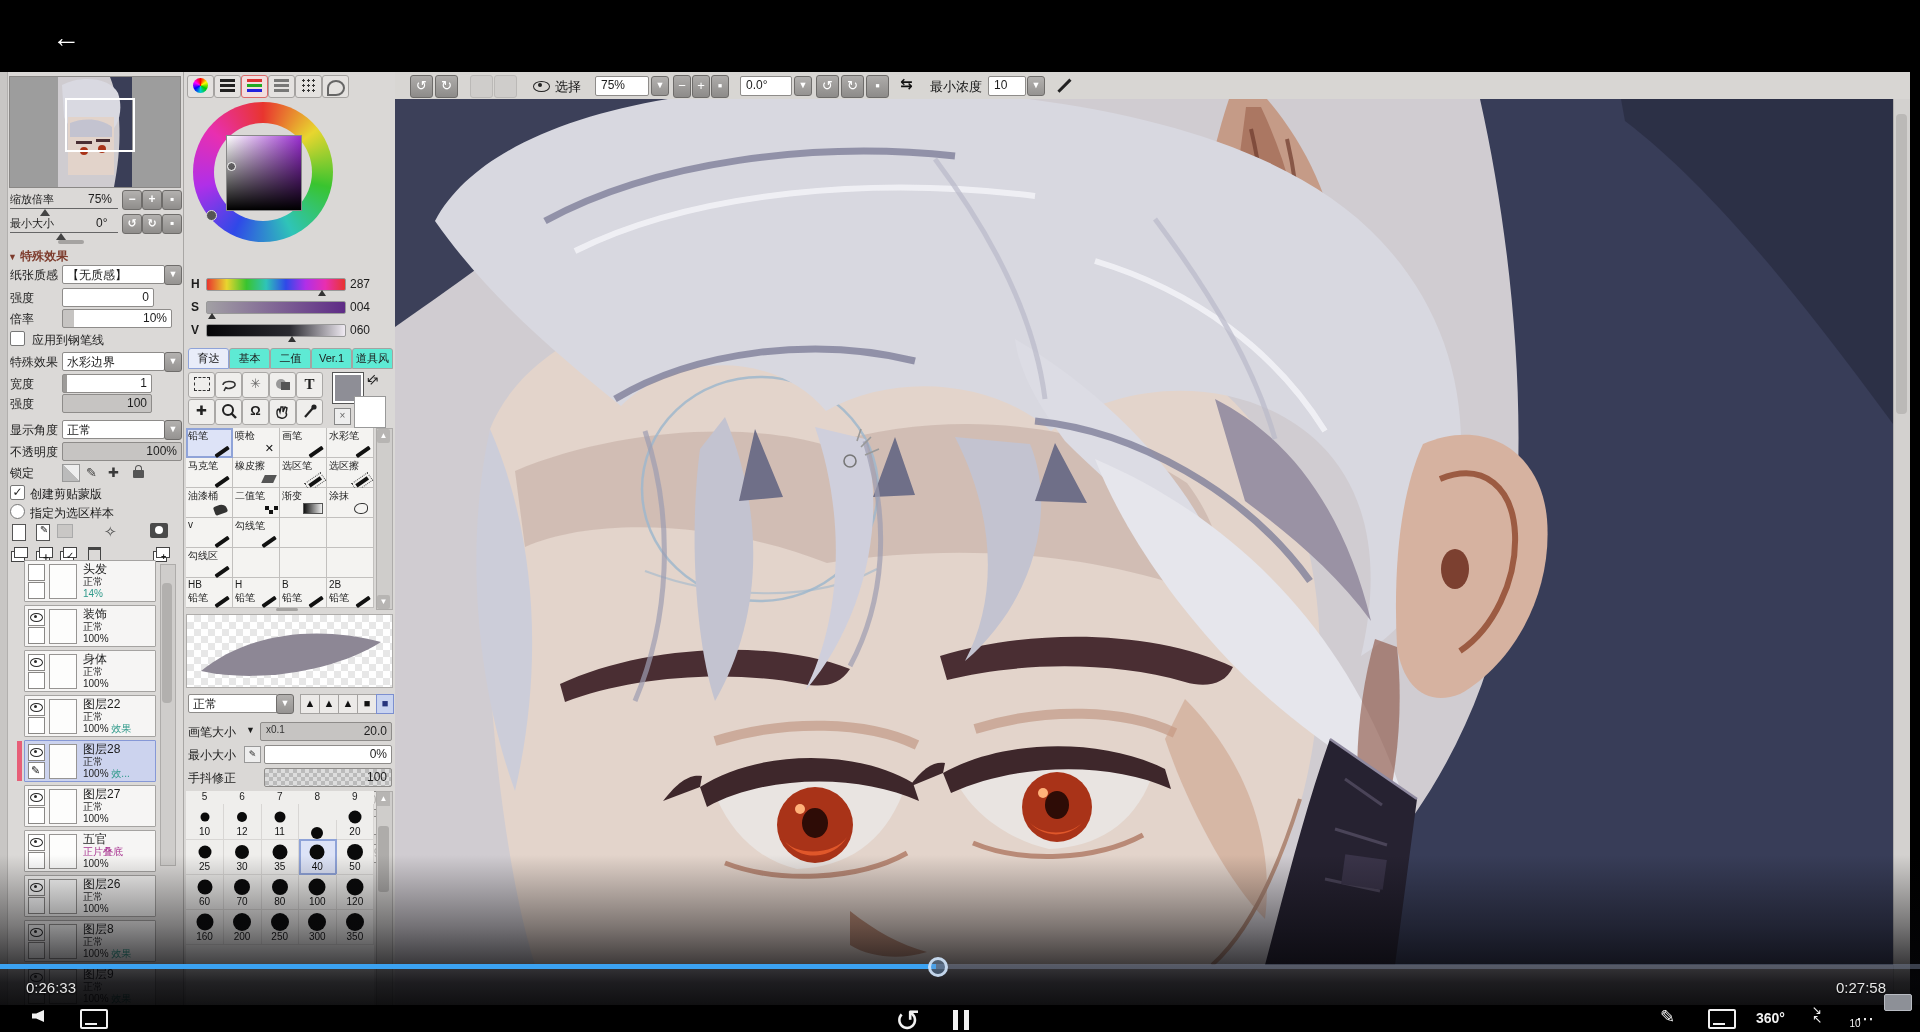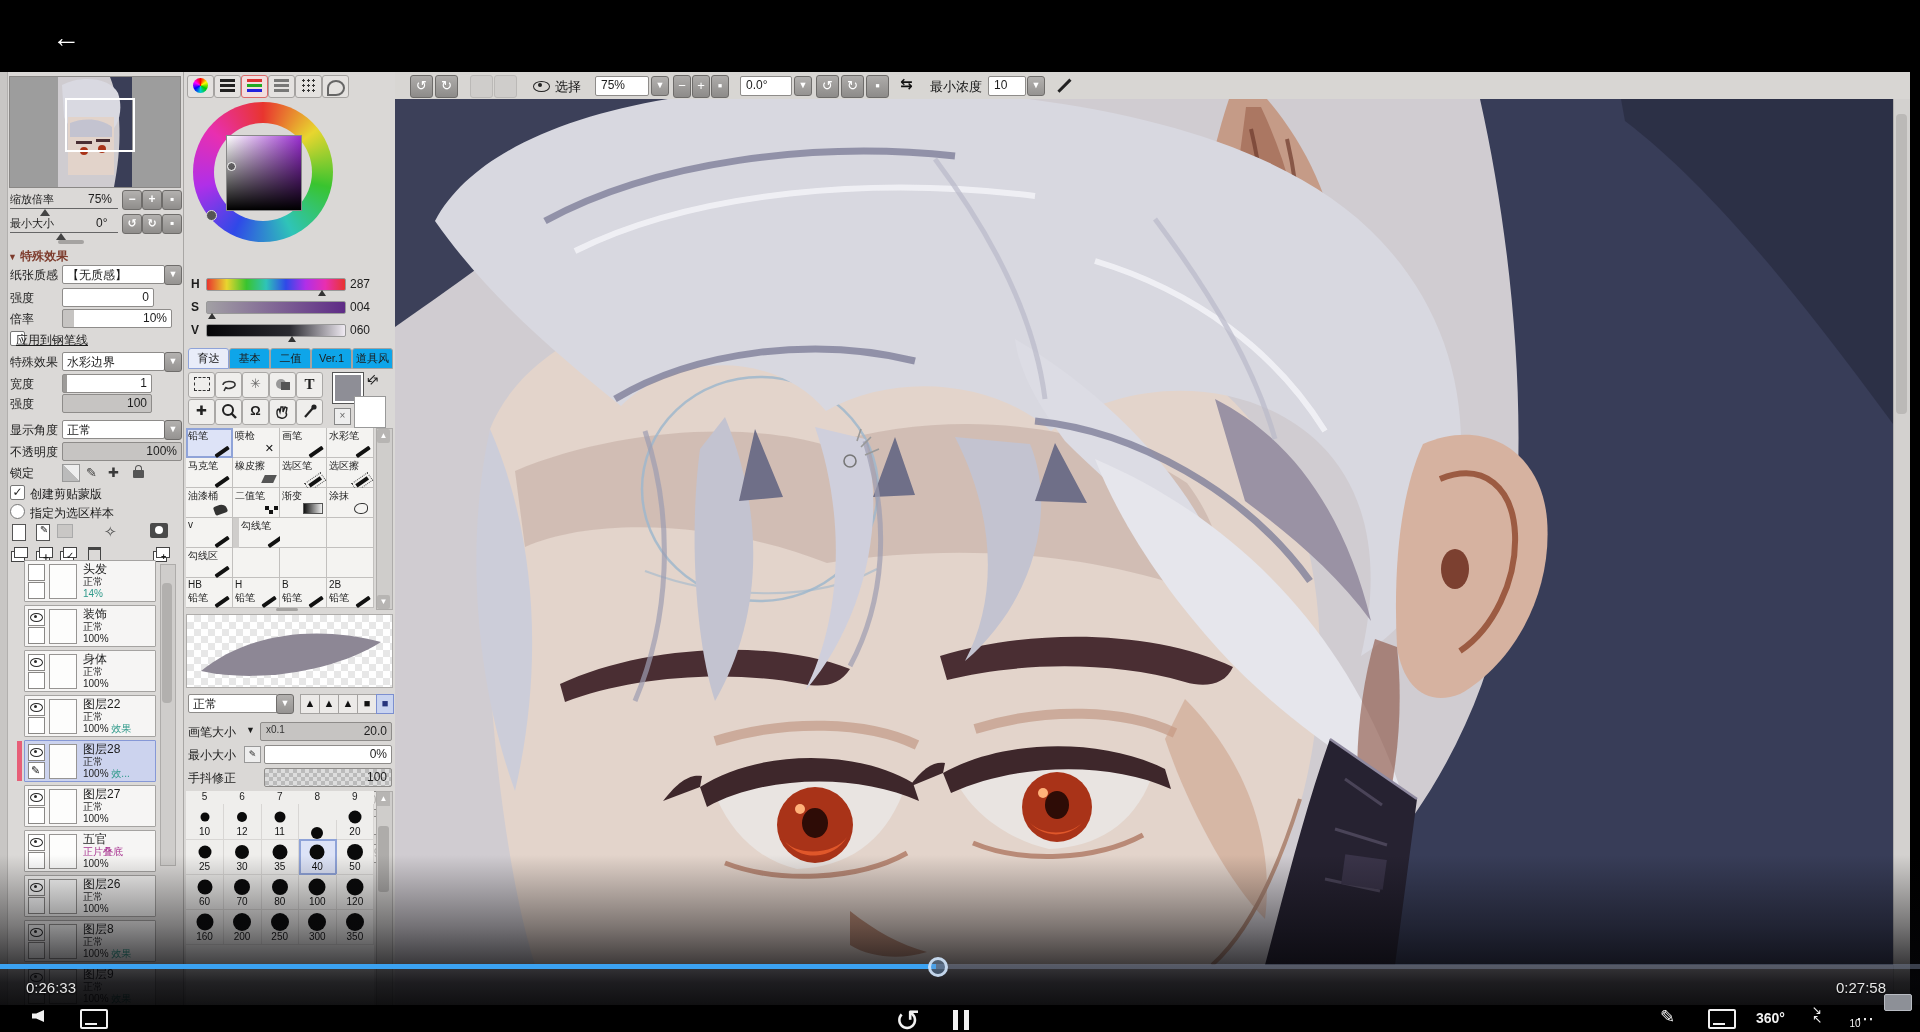--- a/index.html
+++ b/index.html
@@ -95,21 +95,21 @@
   .ring::after{content:"";position:absolute;left:21px;top:21px;width:98px;height:98px;border-radius:50%;background:#dad8d6;}
   .svsq{position:absolute;left:33px;top:33px;width:74px;height:74px;z-index:2;border:1px solid #888;
         background:linear-gradient(to top,#000,rgba(0,0,0,0)),linear-gradient(to right,#fff,#9a2fd0);}
   .ringmark{position:absolute;left:13px;top:108px;width:9px;height:9px;border-radius:50%;background:#555;border:1.5px solid #ddd;z-index:3;}
   .svmark{position:absolute;left:0px;top:26px;width:7px;height:7px;border-radius:50%;border:1.6px solid #fff;background:rgba(60,60,60,.6);z-index:3;}
   .hsvrow{position:absolute;left:0;width:211px;height:20px;}
   .hsvlab{position:absolute;left:7px;top:2px;font-size:12px;font-weight:bold;}
   .hsvslider{position:absolute;left:22px;top:3px;width:138px;height:11px;border:1px solid #999;border-radius:2px;}
   .hsvval{position:absolute;left:166px;top:2px;width:40px;font-size:12px;}
   .hmark{position:absolute;top:15px;width:0;height:0;border-left:4px solid transparent;border-right:4px solid transparent;border-bottom:6px solid #333;}
-  .tab{position:absolute;top:0;height:19px;background:#0ea5e9;border:1px solid #a5a3a1;border-radius:3px 3px 0 0;
+  .tab{position:absolute;top:0;height:19px;background:#5eead4;border:1px solid #a5a3a1;border-radius:3px 3px 0 0;
        font-size:11px;text-align:center;line-height:18px;}
   .tab.act{background:#e9edf9;border-color:#8fa3d8;color:#111;}
   .tool{position:absolute;width:25px;height:24px;background:#efeeec;border:1px solid #aaa8a6;border-radius:3px;
         font-size:13px;text-align:center;line-height:22px;color:#222;}
   .marquee{width:14px;height:12px;border:1.6px dashed #333;margin:4px auto;}
   .curswatch{position:absolute;left:148px;top:300px;width:30px;height:30px;background:#8e8e96;border:1px solid #555;box-shadow:inset 0 0 0 2px #fff;}
   .altswatch{position:absolute;left:170px;top:324px;width:30px;height:30px;background:#fff;border:1px solid #999;}
   .transswatch{position:absolute;left:150px;top:336px;width:15px;height:15px;background:#eee;border:1px solid #888;font-size:10px;line-height:14px;text-align:center;color:#666;}
   .swapar{position:absolute;left:183px;top:300px;font-size:13px;color:#222;transform:rotate(-45deg);}
   
@@ -221,21 +221,21 @@
     <div style="position:absolute;top:216px;">
       <span class="lab" style="left:10px;top:2px;">强度</span>
       <div class="vbox" style="left:62px;top:0;width:82px;">0</div>
     </div>
     <div style="position:absolute;top:237px;">
       <span class="lab" style="left:10px;top:2px;">倍率</span>
       <div class="vbox" style="left:62px;top:0;width:100px;background:linear-gradient(to right,#c6c4c2 10%,#fff 10%);">10%</div>
     </div>
     <div style="position:absolute;top:258px;">
       <div class="chkbox" style="left:10px;top:1px;"></div>
-      <span class="lab" style="left:16px;top:2px;text-decoration:underline;">应用到钢笔线</span>
+      <span class="lab" style="left:32px;top:2px;">应用到钢笔线</span>
     </div>
     <div style="position:absolute;top:280px;">
       <span class="lab" style="left:10px;top:2px;">特殊效果</span>
       <div class="vbox" style="left:62px;top:0;width:93px;text-align:left;">水彩边界</div>
       <div class="ddbtn" style="left:164px;top:0;">▼</div>
     </div>
     <div style="position:absolute;top:302px;">
       <span class="lab" style="left:10px;top:2px;">宽度</span>
       <div class="vbox" style="left:62px;top:0;width:80px;background:linear-gradient(to right,#9d9b99 4%,#fff 4%);">1</div>
     </div>
@@ -605,21 +605,21 @@
         </div>
 
         <div class="bcell bpos g-smudge" style="left: 141px; top: 60px;">
           <span class="bname">涂抹</span>
         </div>
 
         <div class="bcell bpos g-pencil" style="left: 0px; top: 90px;">
           <span class="bname">v</span>
         </div>
 
-        <div class="bcell bpos g-pencil" style="left: 53px; top: 90px;">
+        <div class="bcell bpos g-pencil" style="left: 47px; top: 90px;">
           <span class="bname">勾线笔</span>
         </div>
 
         <div class="bcell bpos g-none" style="left: 94px; top: 90px;">
           <span class="bname"></span>
         </div>
 
         <div class="bcell bpos g-none" style="left: 141px; top: 90px;">
           <span class="bname"></span>
         </div>

